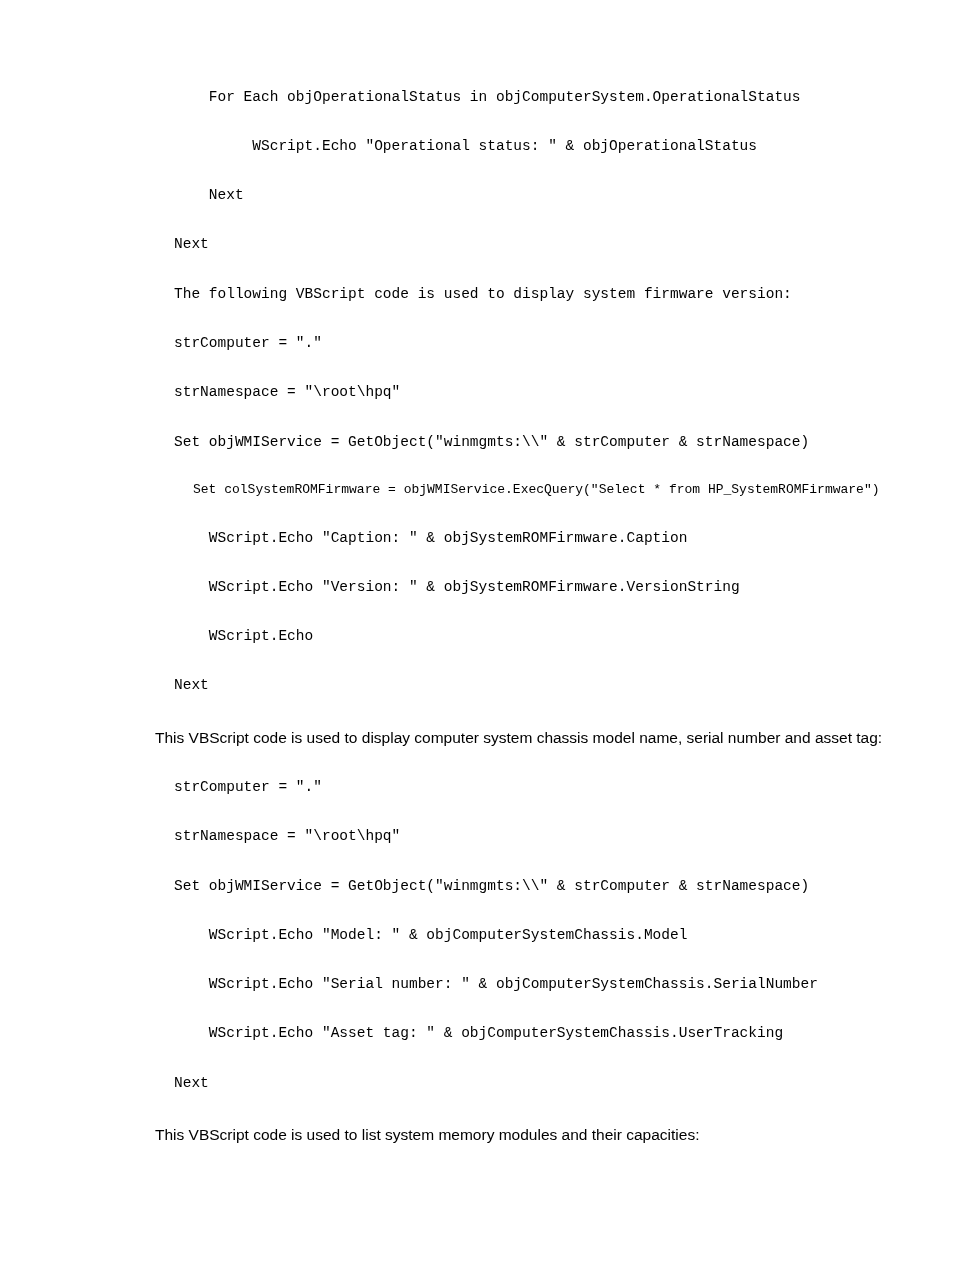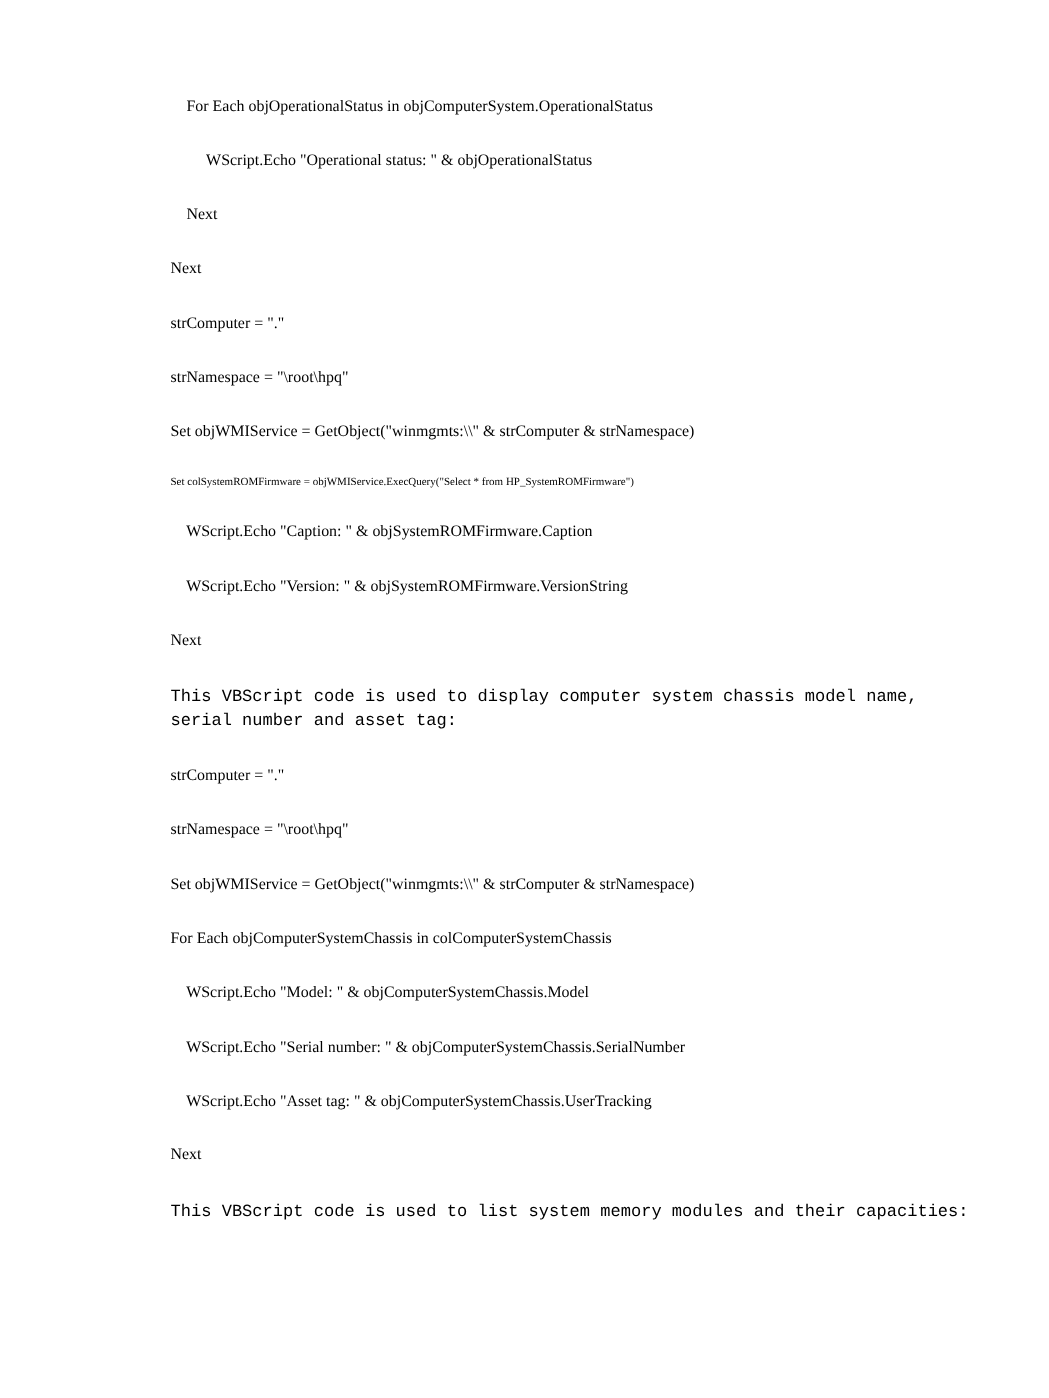--- a/index.html
+++ b/index.html
@@ -7,58 +7,60 @@
     padding: 60px 60px 40px 155px;
     font-family: Arial, Helvetica, sans-serif;
     font-size: 15px;
     color: #000;
     background: #fff;
     width: 954px;
     box-sizing: border-box;
     line-height: 1.55;
   }
   .code {
-    font-family: Liberation Serif, serif;
+    font-family: Liberation Mono, monospace;
     white-space: pre;
     font-size: 14.5px;
     line-height: 1.7;
+    margin-left: 19px;
   }
   .code.small {
-    font-size: 10px;
+    font-size: 13px;
   }
   .para {
-    font-family: Liberation Mono, monospace;
+    font-family: Liberation Sans, sans-serif;
     font-size: 15.5px;
     line-height: 1.4;
     margin: 4px 0 2px 0;
   }
 </style>
 </head>
 <body>
 
 <div class="code">
 <div>    For Each objOperationalStatus in objComputerSystem.OperationalStatus</div>
 <div>         WScript.Echo "Operational status: " &amp; objOperationalStatus</div>
 <div>    Next</div>
 <div>Next</div>
+<div>The following VBScript code is used to display system firmware version:</div>
 <div>strComputer = "."</div>
 <div>strNamespace = "\root\hpq"</div>
 <div>Set objWMIService = GetObject("winmgmts:\\" &amp; strComputer &amp; strNamespace)</div>
 <div class="code small">Set colSystemROMFirmware = objWMIService.ExecQuery("Select * from HP_SystemROMFirmware")</div>
 <div>    WScript.Echo "Caption: " &amp; objSystemROMFirmware.Caption</div>
 <div>    WScript.Echo "Version: " &amp; objSystemROMFirmware.VersionString</div>
+<div>    WScript.Echo</div>
 <div>Next</div>
 </div>
 
 <div class="para">This VBScript code is used to display computer system chassis model name, serial number and asset tag:</div>
 
 <div class="code">
 <div>strComputer = "."</div>
 <div>strNamespace = "\root\hpq"</div>
 <div>Set objWMIService = GetObject("winmgmts:\\" &amp; strComputer &amp; strNamespace)</div>
-<div>For Each objComputerSystemChassis in colComputerSystemChassis</div>
 <div>    WScript.Echo "Model: " &amp; objComputerSystemChassis.Model</div>
 <div>    WScript.Echo "Serial number: " &amp; objComputerSystemChassis.SerialNumber</div>
 <div>    WScript.Echo "Asset tag: " &amp; objComputerSystemChassis.UserTracking</div>
 <div>Next</div>
 </div>
 
 <div class="para">This VBScript code is used to list system memory modules and their capacities:</div>
 
 </body></html>

